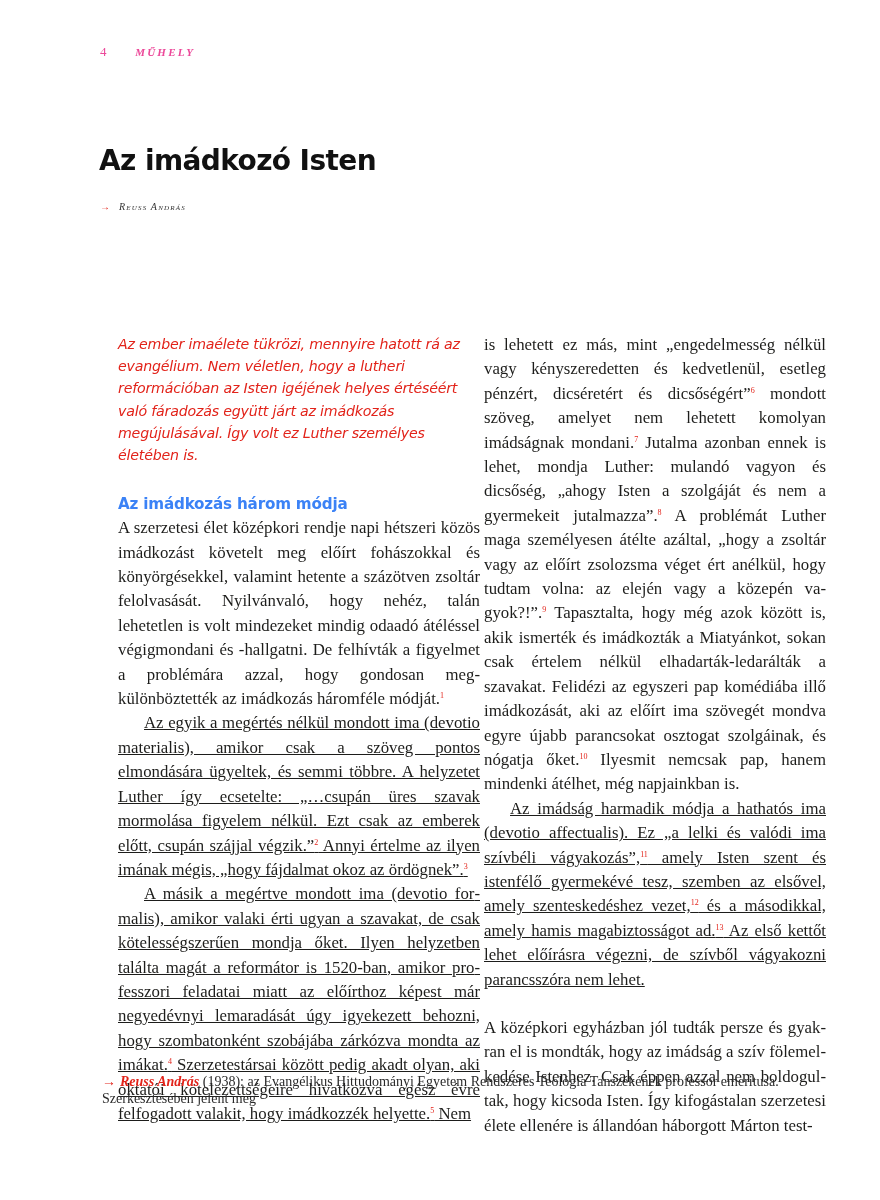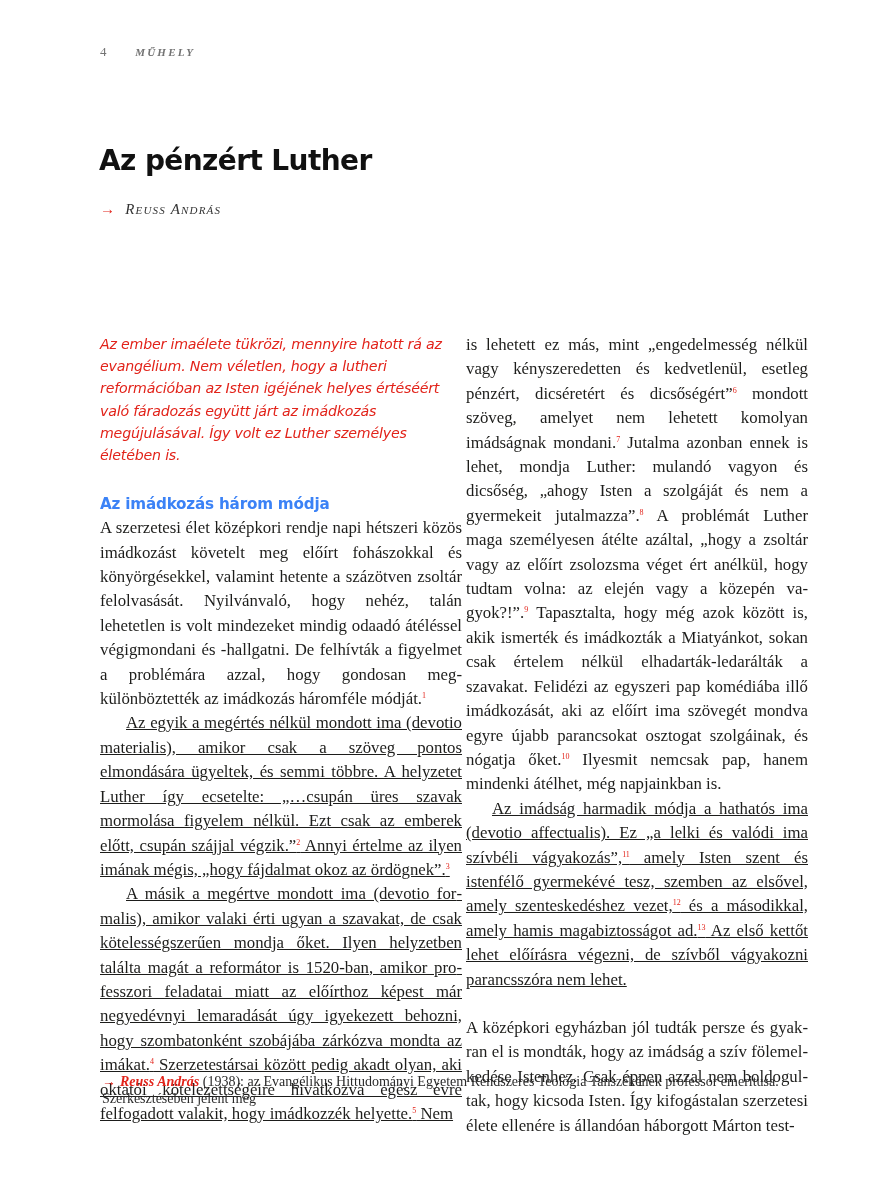--- a/index.html
+++ b/index.html
@@ -1,25 +1,25 @@
 <!DOCTYPE html>
 <html><head>
 <meta charset="utf-8">
 <style>
   html, body { margin: 0; padding: 0; background: #ffffff; }
   body { width: 880px; height: 1200px; position: relative; overflow: hidden; color: #1d1d1b; }
-  .running-head { position: absolute; left: 100px; top: 44px; font-family: "Liberation Serif", serif; font-size: 13px; color: #737373; }
+  .running-head { position: absolute; left: 100px; top: 44px; font-family: "Liberation Serif", serif; font-size: 13px; color: #ec4899; }
   .running-head .page-num { display: inline-block; width: 32px; }
   .running-head .section { font-style: italic; font-weight: bold; letter-spacing: 2.2px; font-size: 11px; }
   .title { position: absolute; left: 99px; top: 144px; margin: 0; font-family: "DejaVu Sans", sans-serif; font-weight: bold; font-size: 28px; letter-spacing: -0.6px; color: #111; }
-  .byline { position: absolute; left: 100px; top: 201px; font-family: "Liberation Serif", serif; font-style: italic; font-size: 15px; letter-spacing: 1.2px; color: #333; }
+  .byline { position: absolute; left: 100px; top: 201px; font-family: "Liberation Serif", serif; font-style: italic; font-size: 10px; letter-spacing: 1.2px; color: #333; }
   .byline .arrow { color: #e2231a; font-style: normal; margin-right: 4px; }
   .byline .sc { font-variant: small-caps; }
 
-  .col { position: absolute; top: 333px; width: 360px; font-family: "Liberation Serif", serif; font-size: 16.8px; line-height: 24.4px; color: #1d1d1b; }
+  .col { position: absolute; top: 333px; width: 360px; font-family: "Liberation Serif", serif; font-size: 16.8px; line-height: 24.4px; color: #1d1d1b; margin-left: 18px; }
   .col-left { left: 100px; width: 362px; }
   .col-right { left: 466px; width: 342px; }
   .lead { font-family: "DejaVu Sans", sans-serif; font-style: italic; font-size: 14.2px; line-height: 22.2px; color: #e2231a; margin: 0 0 26px 0; letter-spacing: -0.2px; }
   .subhead { font-family: "DejaVu Sans", sans-serif; font-weight: bold; font-size: 15.2px; line-height: 24px; margin: 0; color: #3b82f6; letter-spacing: -0.2px; }
   p.body { margin: 0; text-align: justify; hyphens: manual; }
   p.body.indent { text-indent: 26px; text-decoration: underline; }
   p.body.space-after { margin-bottom: 24px; }
   sup.fn { color: #e2231a; font-size: 8px; vertical-align: 6px; line-height: 0; }
 
   .footnote-author { position: absolute; left: 102px; top: 1073px; width: 708px; font-family: "Liberation Serif", serif; font-size: 14px; line-height: 17px; color: #2a2a2a; }
@@ -28,21 +28,21 @@
   .footnote-author .line2 { padding-left: 12px; display: block; }
 </style>
 </head>
 <body>
 
 <div class="running-head">
   <span class="page-num">4</span>
   <span class="section">MŰHELY</span>
 </div>
 
-<h1 class="title">Az pénzért Luther</h1>
+<h1 class="title">Az imádkozó Isten</h1>
 
 <div class="byline">
   <span class="arrow">→</span>
   <span class="sc">Reuss András</span>
 </div>
 
 <div class="col col-left">
   <p class="lead">Az ember imaélete tükrözi, mennyire hatott rá az evangélium. Nem véletlen, hogy a lutheri reformáció­ban az Isten igéjének helyes értéséért való fáradozás együtt járt az imádkozás megújulásával. Így volt ez Luther személyes életében is.</p>
   <h2 class="subhead">Az imádkozás három módja</h2>
   <p class="body"><span>A szerzetesi élet középkori rendje napi hétszeri közös imádkozást követelt meg előírt fohászokkal és könyörgésekkel, valamint hetente a százötven zsoltár felolvasását. Nyilvánvaló, hogy nehéz, ta­lán lehetetlen is volt mindezeket mindig odaadó átéléssel végigmondani és -hallgatni. De felhívták a figyelmet a problémára azzal, hogy gondosan meg­különböztették az imádkozás háromféle módját.</span><sup class="fn">1</sup></p>

